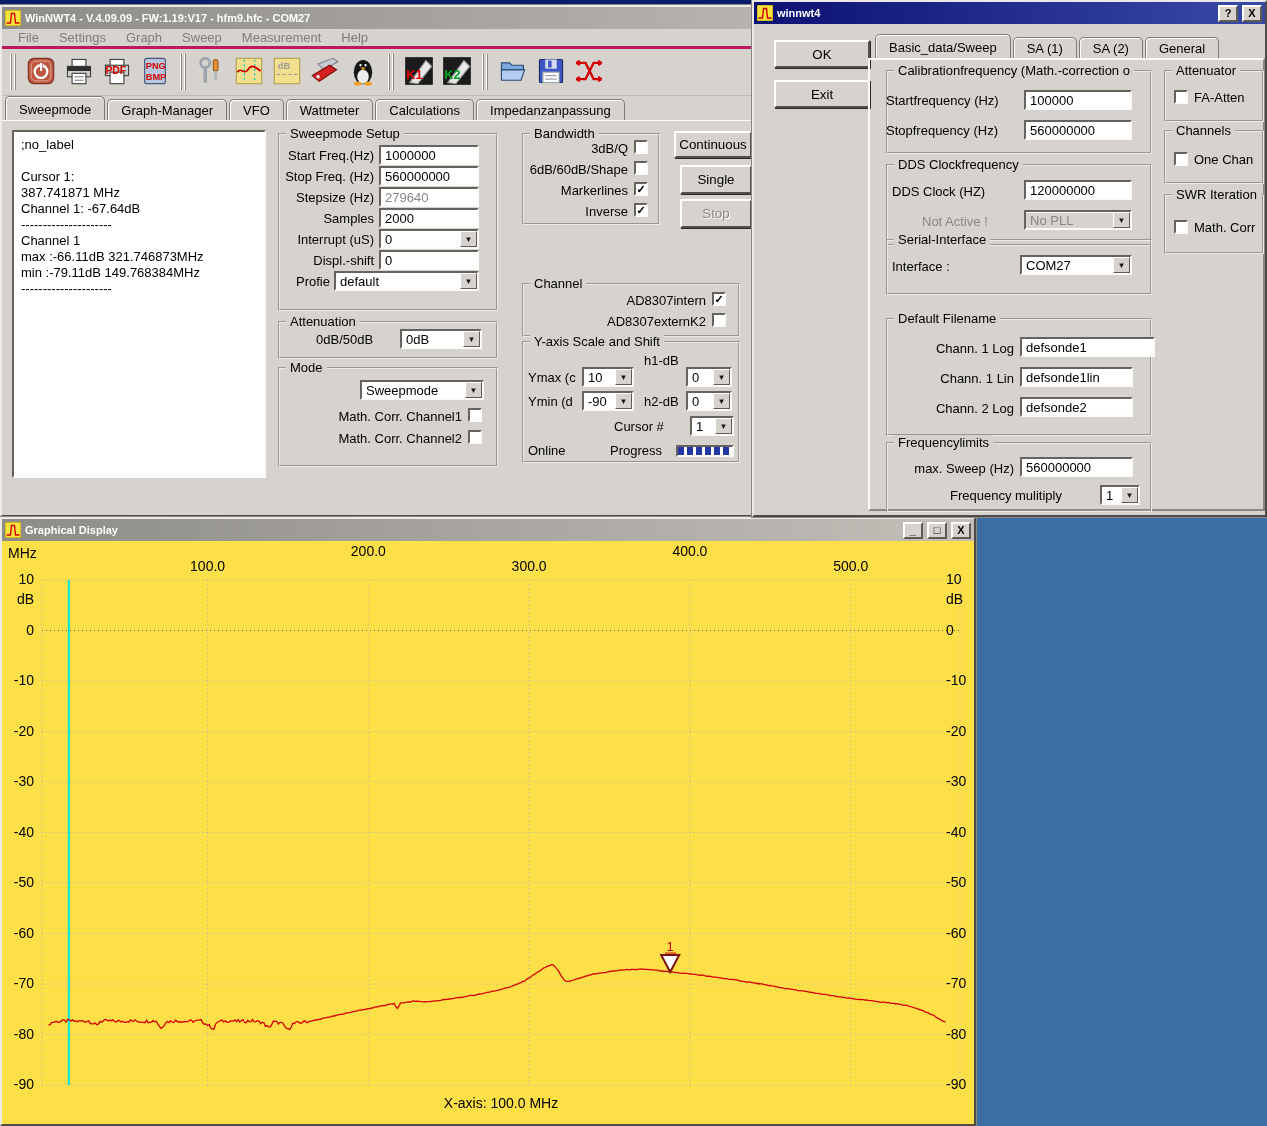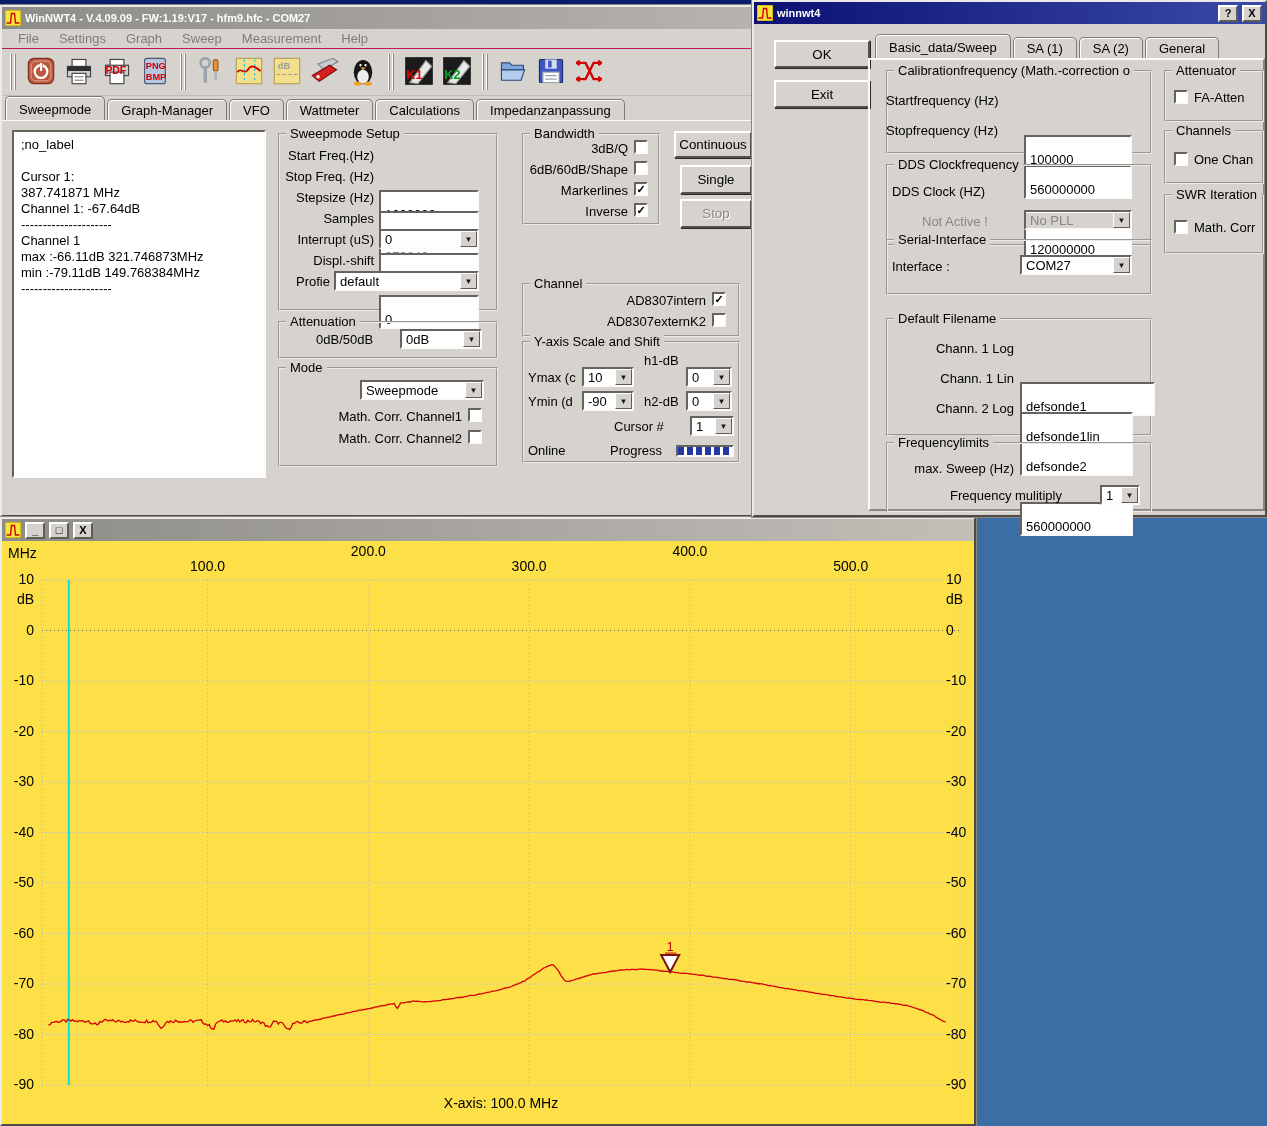--- a/index.html
+++ b/index.html
@@ -19,42 +19,42 @@
   .titlebar.inactive { background:linear-gradient(90deg,#8e8c87,#c2bfb9); }
   .titlebar.active   { background:linear-gradient(90deg,#0b1173,#3a49a8); }
   .title-text { color:#fdfdfd; font-weight:bold; font-size:11px; flex:1; white-space:nowrap; overflow:hidden; }
   .tbtn {
     width:20px; height:17px; background:#d6d3ce; flex:0 0 auto;
     border:2px solid; border-color:#fff #5f5c57 #5f5c57 #fff;
     display:flex; align-items:center; justify-content:center;
     font-weight:bold; font-size:11px; line-height:10px; color:#000;
   }
   .appicon { width:16px; height:16px; flex:0 0 auto; }
-  .menubar { display:flex; align-items:center; height:20px; padding:0 6px; border-bottom:1px solid #be185d; }
+  .menubar { display:flex; align-items:center; height:20px; padding:0 6px; border-bottom:3px solid #be185d; }
   .menu-item { color:#7d7d7d; padding:2px 10px; white-space:nowrap; }
   .toolbar { display:flex; align-items:center; height:47px; padding:0 2px; border-bottom:1px solid #bfbcb6; }
   .grip { width:8px; height:36px; margin:0 4px 0 6px;
     background:linear-gradient(90deg,#fff 0 1px,#8a8782 1px 2px,transparent 2px 4px,#fff 4px 5px,#8a8782 5px 6px,transparent 6px); }
   .tbbtn { width:38px; height:40px; display:flex; align-items:center; justify-content:center; background:transparent; border:0; padding:0; }
   .tabbar { display:flex; align-items:flex-end; height:24px; padding:0 3px; }
   .tab {
     border:1px solid #7e7b76; border-bottom:none; border-radius:5px 5px 0 0;
     padding:3px 13px 3px; margin-right:2px; background:#d6d3ce; white-space:nowrap;
     box-shadow:inset 1px 1px 0 #fff; height:21px;
   }
   .tab.active { height:24px; padding-top:5px; position:relative; z-index:3; }
   .content { position:absolute; left:0; right:0; bottom:0; top:113px; border-top:1px solid #fafaf8; }
   .group { position:absolute; border:2px groove #eceae6; }
   .legend { position:absolute; top:-9px; left:6px; background:#d6d3ce; padding:0 4px; white-space:nowrap; }
   .lbl { position:absolute; white-space:nowrap; }
   .lbl.r { text-align:right; }
   .lbl.dim { color:#8a8782; }
   .field {
-    position:absolute; background:#fff; padding:15px 4px; white-space:nowrap; overflow:hidden;
-    border:2px solid; border-color:#66635e #fbfaf8 #fbfaf8 #66635e;margin-top:45px;
+    position:absolute; background:#fff; padding:1px 4px; white-space:nowrap; overflow:hidden;
+    border:2px solid; border-color:#66635e #fbfaf8 #fbfaf8 #66635e;
   }
   .field.disabled { background:#ffffff; color:#8a8782; }
   .combo {
     position:absolute; display:flex; background:#fff;
     border:2px solid; border-color:#66635e #fbfaf8 #fbfaf8 #66635e;
   }
   .combo .cval { flex:1; padding:0 4px; white-space:nowrap; overflow:hidden; align-self:center; }
   .combo .cbtn { width:17px; align-self:stretch; background:#d6d3ce;
     border:1px solid; border-color:#fff #5f5c57 #5f5c57 #fff;
     display:flex; align-items:center; justify-content:center; font-size:8px; color:#1a1a1a; }
@@ -442,20 +442,21 @@
 </div>
 
 <div class="win" style="left:0;top:517px;width:976px;height:609px;z-index:5;">
   <div class="titlebar inactive">
     <span class="appicon">
       <svg width="16" height="16" viewBox="0 0 16 16">
           <rect x="0" y="0" width="16" height="16" fill="#f6e540" stroke="#b49000"></rect>
           <path d="M1.5 13 L5.5 13 6.5 3.5 9.5 3.5 10.5 13 14.5 13" stroke="#d40000" stroke-width="1.4" fill="none"></path>
         </svg>
     </span>
+    <span class="title-text">Graphical Display</span>
     <span class="tbtn">_</span>
     <span class="tbtn">□</span>
     <span class="tbtn">X</span>
   </div>
   <div class="abs" style="left:0;top:22px;right:0;bottom:0;background:#fde047;">
     <svg id="chart-svg" width="972" height="583" style="display:block;">
         <line x1="40" y1="39" x2="40" y2="544" stroke="#b5b5b5" stroke-dasharray="1 3"></line>
         <line x1="205.59369527145358" y1="39" x2="205.59369527145358" y2="544" stroke="#b5b5b5" stroke-dasharray="1 3"></line>
         <line x1="366.36427320490367" y1="39" x2="366.36427320490367" y2="544" stroke="#b5b5b5" stroke-dasharray="1 3"></line>
         <line x1="527.1348511383537" y1="39" x2="527.1348511383537" y2="544" stroke="#b5b5b5" stroke-dasharray="1 3"></line>

